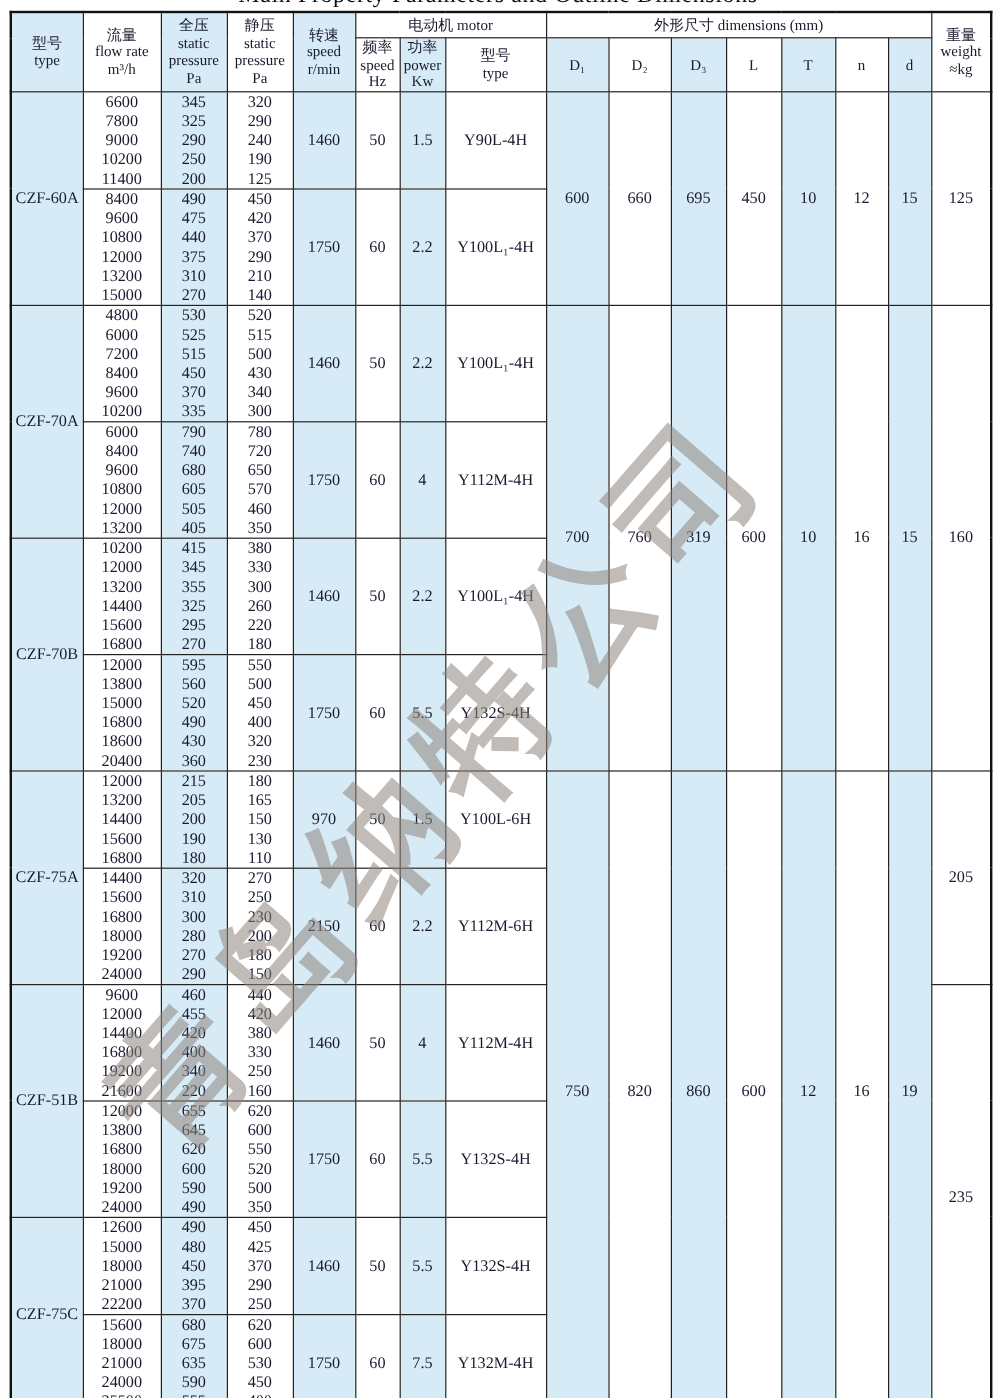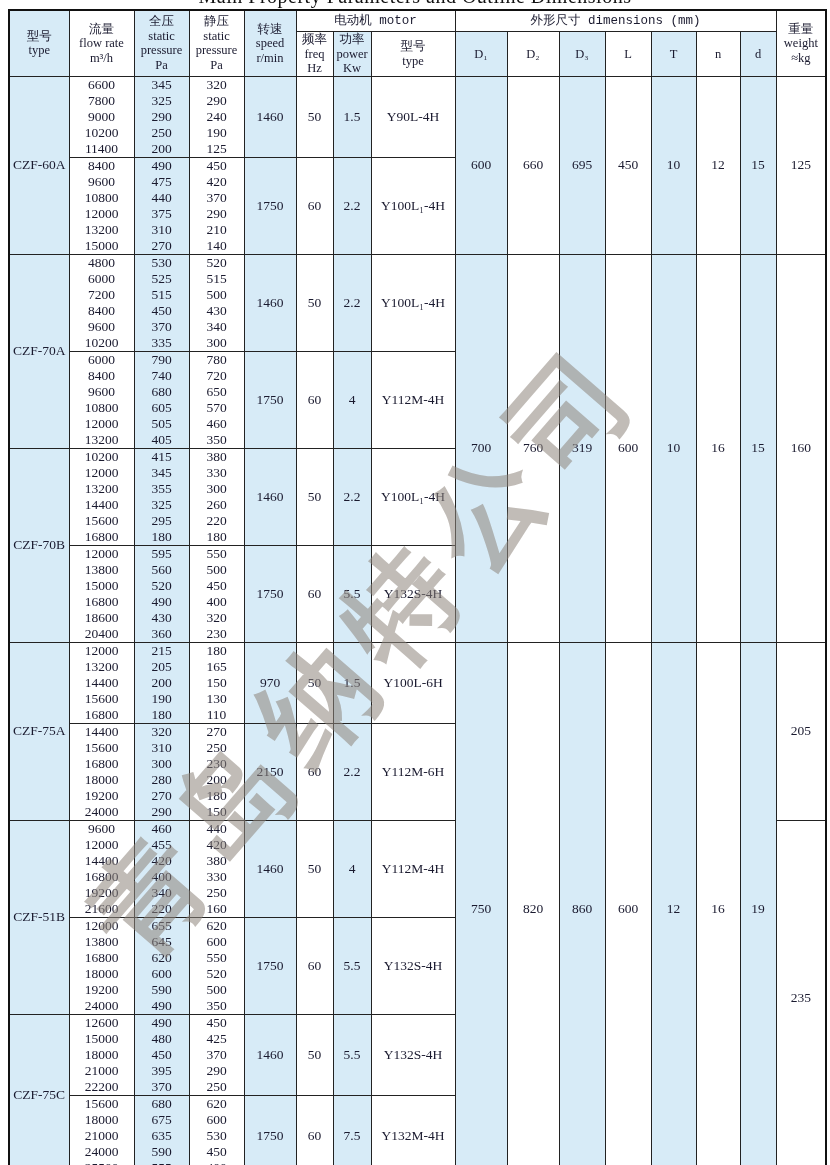--- a/index.html
+++ b/index.html
@@ -15,21 +15,21 @@
   table.spec {
     border-collapse:collapse; table-layout:fixed; width:817px; margin-left:8px;
     border:2px solid #111; border-bottom:3px solid #111;
   }
   .spec th, .spec td {
     border:1px solid #222; padding:0; text-align:center; vertical-align:middle;
     font-weight:normal; white-space:pre-line; overflow:hidden;
   }
   .spec th { font-size:12.5px; line-height:14.5px; }
   .spec td { font-size:13.5px; line-height:16px; }
-  .group-hdr { height:20px; font-size:13px; line-height:18px;font-family:Liberation Mono, monospace; }
+  .group-hdr { height:20px; font-size:13px; line-height:18px; }
   .shade { background:#d7ebf7; }
   .section-top { border-top:2px solid #111; }
   .type-cell { font-size:13.5px; }
 
   .watermark {
     position:absolute; left:365px; top:650px; z-index:5;
     transform:translate(-50%,-50%) rotate(-49deg);
     font-family:"DejaVu Sans","Liberation Sans",sans-serif;
     font-size:112px; font-weight:bold; letter-spacing:16px; white-space:nowrap;
     color:#8f867d; opacity:0.55; pointer-events:none;
@@ -80,21 +80,21 @@
 speed
 r/min</th>
       <th colspan="3" class="group-hdr">电动机  motor</th>
       <th colspan="7" class="group-hdr">外形尺寸    dimensions (mm)</th>
       <th rowspan="2">重量
 weight
 ≈kg</th>
     </tr>
     <tr>
       <th>频率
-freq
+speed
 Hz</th>
       <th class="shade">功率
 power
 Kw</th>
       <th>型号
 type</th>
       <th class="shade">D₁</th>
       <th>D₂</th>
       <th class="shade">D₃</th>
       <th>L</th>
@@ -221,21 +221,21 @@
 12000
 13200
 14400
 15600
 16800</td>
         <td class="shade section-top">415
 345
 355
 325
 295
-180</td>
+270</td>
         <td class="section-top">380
 330
 300
 260
 220
 180</td>
         <td class="shade section-top">1460</td>
         <td class="section-top">50</td>
         <td class="shade section-top">2.2</td>
         <td class="section-top">Y100L₁-4H</td>

